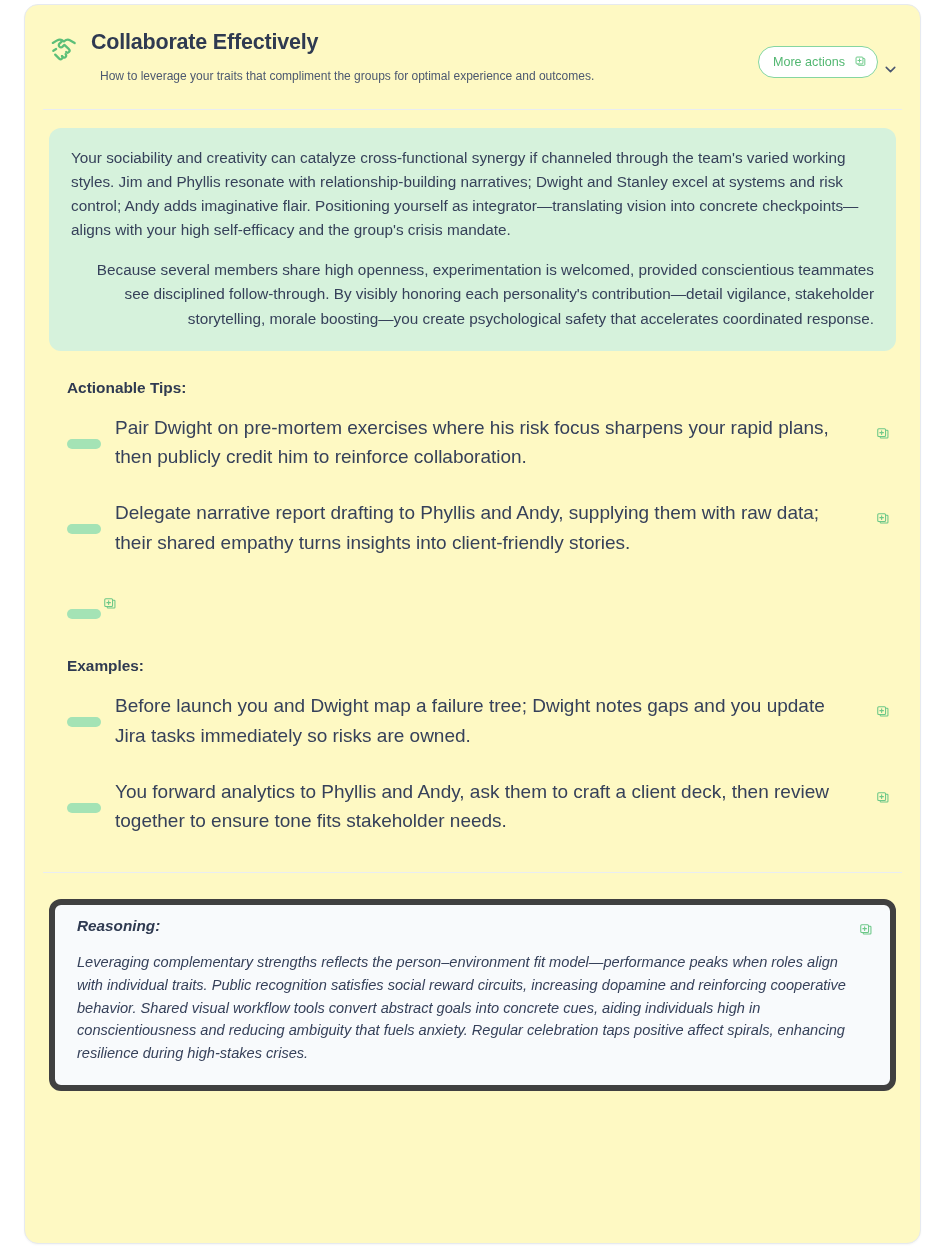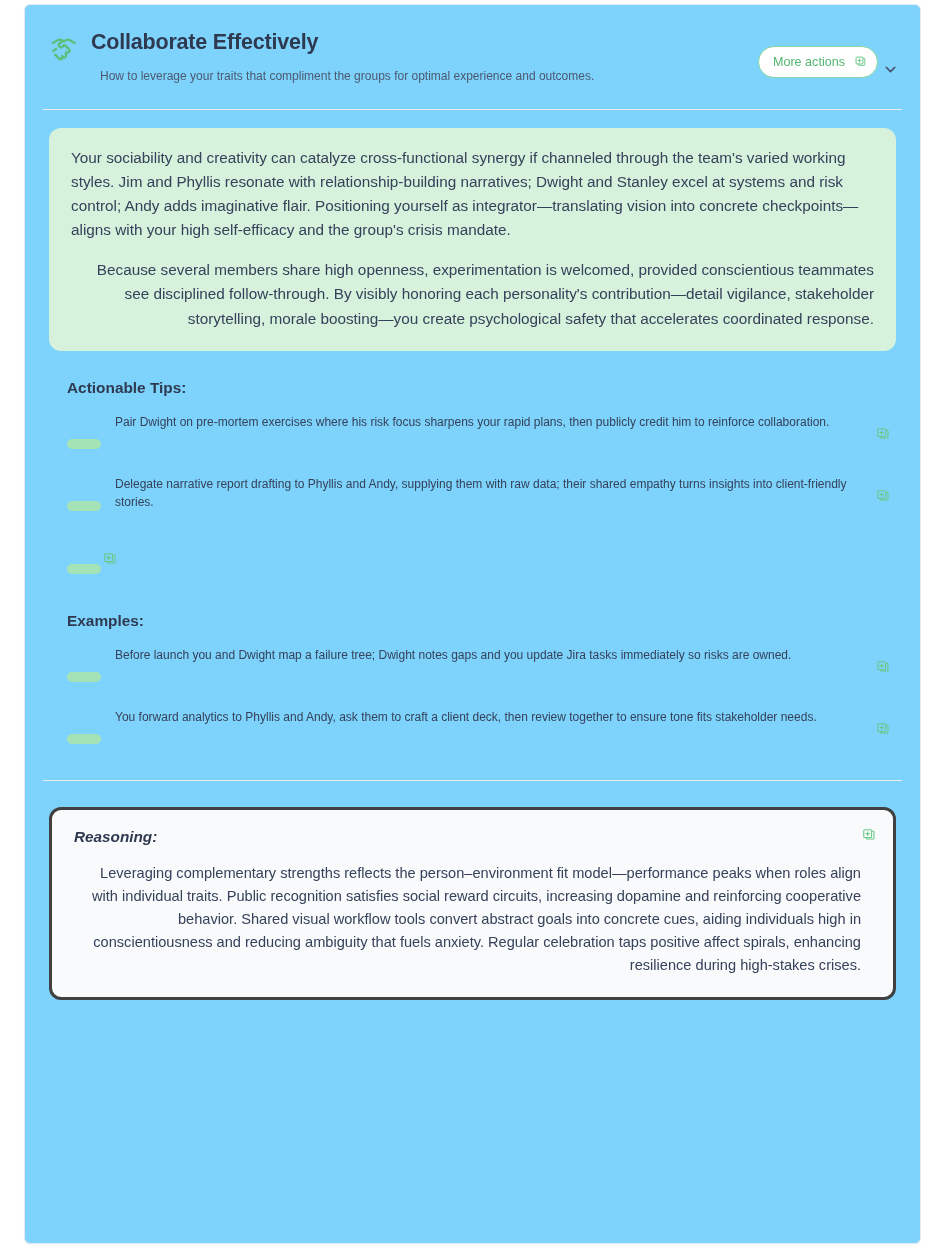--- a/index.html
+++ b/index.html
@@ -21,23 +21,23 @@
     position: relative;
     background: #ffffff;
     padding: 4px 24px 0 24px;
   }
 
   
   .card {
     margin: 0 auto;
     width: 897px;
     min-height: 1240px;
-    background: #7dd3fc;
+    background: #fef9c3;
     border: 1px solid #e6eaf0;
-    border-radius: 6px;
+    border-radius: 14px;
     box-shadow: 0 1px 2px rgba(16,24,40,.04);
     padding: 0;
     position: relative;
   }
 
   
   .card-header {
     display: flex;
     align-items: flex-start;
     padding: 24px 24px 16px 18px;
@@ -149,60 +149,60 @@
     height: 10px;
     background: #a4e3b5;
     border-radius: 8px;
     margin-top: 26px;
     margin-left: 18px;
   }
   .item-text {
     flex: 1 1 auto;
     padding-left: 14px;
     padding-right: 26px;
-    font-size: 12px;
+    font-size: 19px;
     line-height: 1.56;
     color: #36415a;
   }
   .item-copy {
     flex: 0 0 20px;
     margin-top: 12px;
     margin-right: 2px;
     cursor: pointer;
   }
 
   
   .bottom-divider {
     height: 1px;
     background: #e9edf2;
     margin: 26px 18px 0 18px;
     border: 0;
   }
   .reasoning {
     margin: 26px 24px 22px 24px;
-    border: 3px solid #404040;
+    border: 6px solid #404040;
     border-radius: 12px;
     background: #f8fafc;
-    padding: 18px 22px 20px 22px;
+    padding: 12px 22px 20px 22px;
     position: relative;
   }
   .reasoning-title {
     font-size: 15.3px;
     font-weight: bold;
     font-style: italic;
     color: #2f3a51;
     margin: 0 0 16px 0;
   }
   .reasoning-body {
     margin: 0;
     font-size: 14.6px;
+    font-style: italic;
     line-height: 1.57;
     color: #36415a;
     padding-right: 10px;
-    text-align: right;
   }
   .reasoning-copy {
     position: absolute;
     right: 16px;
     top: 16px;
     cursor: pointer;
   }
 
   .sp-end { height: 18px; }
 </style>

